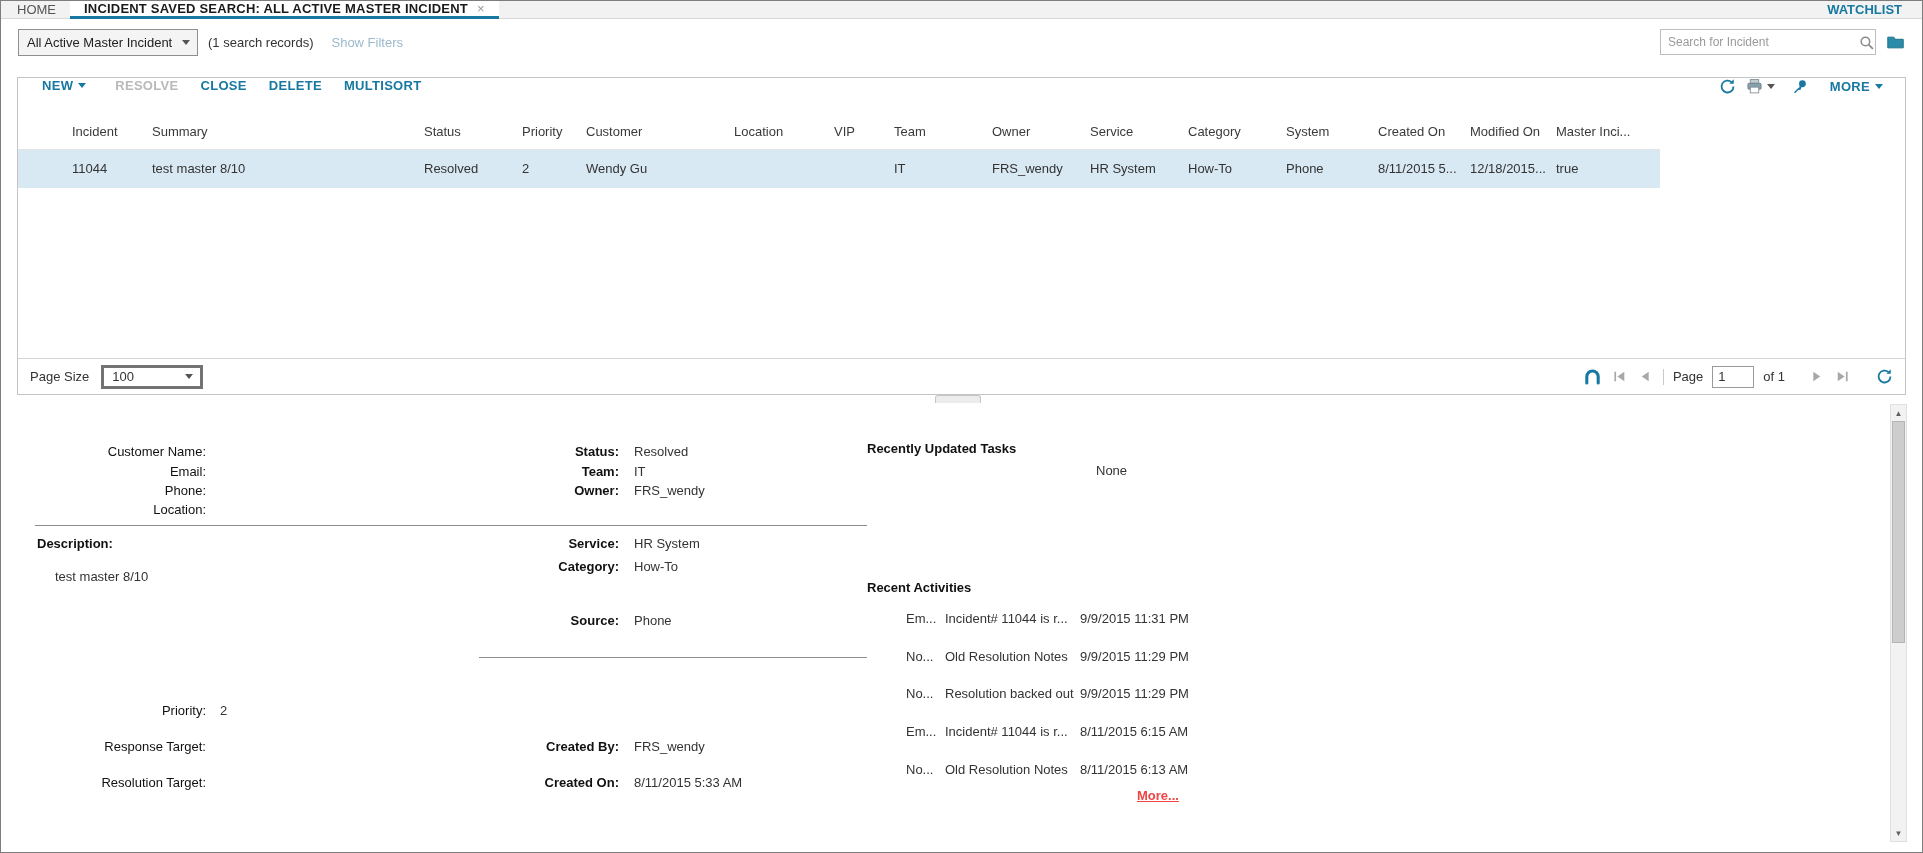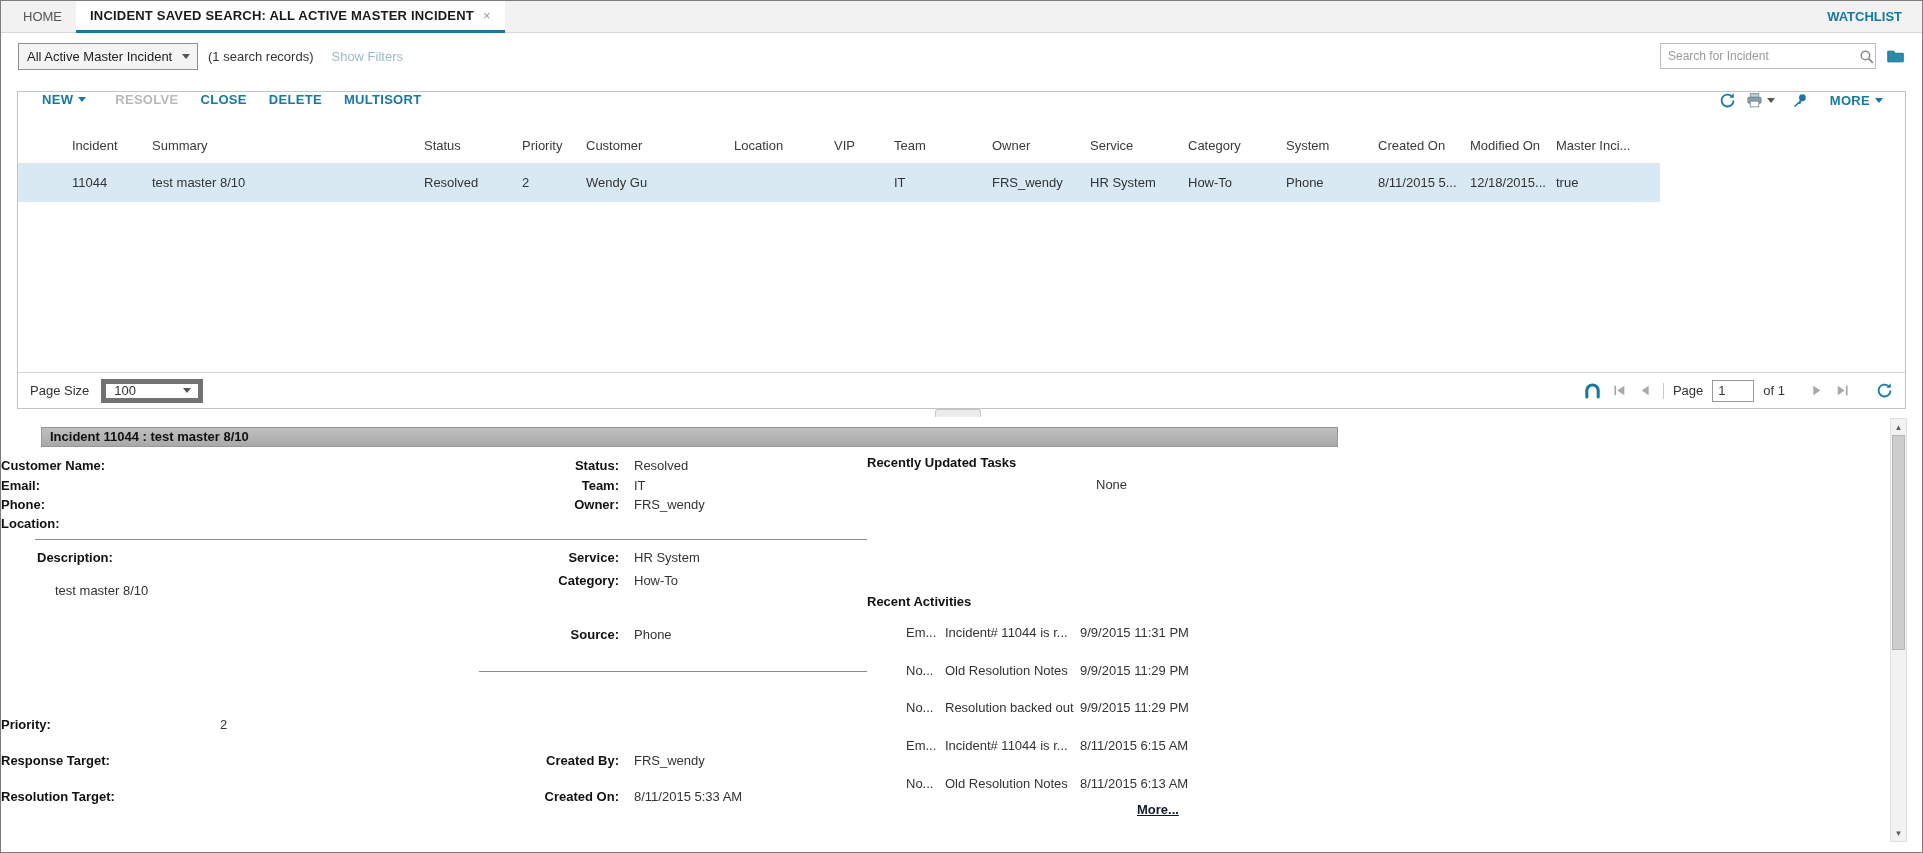--- a/index.html
+++ b/index.html
@@ -3,22 +3,22 @@
 <meta charset="utf-8">
 <style>
   * { box-sizing: border-box; margin: 0; padding: 0; }
   html,body { background:#ffffff; }
   body { font-family:"Liberation Sans", sans-serif; }
 
   .window { width:1923px; height:853px; border:1px solid #7d7d7d; background:#fff;
             display:flex; flex-direction:column; overflow:hidden; }
 
   
-  .tabbar { height:32px; background:#f2f2f2; border-bottom:1px solid #d8d8d8;
-            display:flex; align-items:stretch; padding-left:8px; flex:0 0 auto; }
+  .tabbar { height:18px; background:#f2f2f2; border-bottom:1px solid #d8d8d8;
+            display:flex; align-items:stretch; padding-left:2px; flex:0 0 auto; }
   .tab { display:flex; align-items:center; padding:0 14px; font-size:13px; color:#555; cursor:default; }
   .tab.active { background:#fff; color:#1a1a1a; font-weight:bold; letter-spacing:.2px;
                 border-bottom:3px solid #1779a1; margin-bottom:-1px; }
   .tab .close { margin-left:9px; color:#999; font-weight:normal; font-size:13px; }
   .watchlist { margin-left:auto; margin-right:20px; display:flex; align-items:center;
                color:#1779a1; font-weight:bold; font-size:13px; }
 
   
   .filterbar { height:46px; display:flex; align-items:center; padding:0 17px; gap:10px; flex:0 0 auto; }
   .dropdown { height:27px; border:1px solid #8f8f8f; background:#f4f4f4; display:flex;
@@ -51,49 +51,49 @@
 
   .grid-area { flex:1 1 auto; overflow:hidden; }
   table.grid { border-collapse:collapse; table-layout:fixed; width:1642px; font-size:13px; color:#333; }
   table.grid th { font-weight:normal; color:#3a3a3a; text-align:left; height:35px; padding:0 6px;
                   border-bottom:1px solid #e4e4e4; white-space:nowrap; overflow:hidden; }
   table.grid td { height:39px; padding:0 6px; white-space:nowrap; overflow:hidden; }
   tr.selected td { background:#d9e9f4; }
 
   .pager { height:36px; border-top:1px solid #d4d4d4; display:flex; align-items:center;
            padding:0 12px; font-size:13px; color:#333; gap:8px; flex:0 0 auto; }
-  .ps-dd { width:102px; height:24px; border:5px solid #737373; background:#fff; display:flex;
+  .ps-dd { width:102px; height:24px; border:3px solid #737373; background:#fff; display:flex;
            align-items:center; font-size:13px; margin-left:4px; }
   .pager-right { margin-left:auto; display:flex; align-items:center; gap:9px; }
   .pg-btn { display:flex; align-items:center; }
   .pg-sep { width:1px; height:16px; background:#c9c9c9; }
   .page-input { width:42px; height:22px; border:1px solid #9a9a9a; font-size:13px; padding:0 5px;
                 font-family:inherit; color:#333; }
 
   
   .splitter { height:9px; position:relative; flex:0 0 auto; background:#fff; }
   .splitter .grip { position:absolute; left:934px; top:0; width:46px; height:8px; background:#ececec;
                     border:1px solid #c6c6c6; border-bottom:none; border-radius:3px 3px 0 0; }
 
   
   .detail { flex:1 1 auto; position:relative; background:#fff; font-size:13px; color:#333;
             overflow:hidden; }
   .d-abs { position:absolute; white-space:nowrap; }
   .d-title { left:40px; top:9px; width:1297px; height:20px; background:linear-gradient(#bfbfbf,#a9a9a9);
              border:1px solid #979797; font-weight:bold; color:#111; font-size:13px;
              padding:1px 0 0 8px; }
-  .fl { position:absolute; left:0; width:205px; font-weight:bold; color:#111;
+  .fl { position:absolute; left:0; width:205px; text-align:right; font-weight:normal; color:#111;
         white-space:nowrap; }
   .fm { position:absolute; left:400px; width:218px; text-align:right; font-weight:bold; color:#111;
         white-space:nowrap; }
   .fv { position:absolute; white-space:nowrap; color:#333; }
   .fdl { position:absolute; left:36px; font-weight:bold; color:#111; white-space:nowrap; }
   .hr { position:absolute; height:1px; background:#8c8c8c; }
   .rp-title { position:absolute; font-weight:bold; color:#111; white-space:nowrap; }
-  .more-link { position:absolute; color:#0f172a; text-decoration:underline; font-weight:bold; }
+  .more-link { position:absolute; color:#ef4444; text-decoration:underline; font-weight:bold; }
 
   
   .vscroll { position:absolute; top:0; bottom:10px; right:15px; width:17px; background:#f2f2f2;
              border:1px solid #e0e0e0; display:flex; flex-direction:column; align-items:stretch; }
   .vs-arrow { height:16px; display:flex; align-items:center; justify-content:center;
               font-size:8px; color:#5f5f5f; background:#f2f2f2; }
   .vs-track { flex:1; position:relative; }
   .vs-thumb { position:absolute; top:0; left:1px; right:1px; height:55%; background:#cdcdcd;
               border:1px solid #b5b5b5; }
 </style>
@@ -293,21 +293,20 @@
       </div>
     </div>
   </div>
 
   <div class="splitter">
     <div class="grip"></div>
   </div>
 
   <div class="detail">
 
-    <div class="d-abs d-title">Incident 11044 : test master 8/10</div>
 
     <span class="fl" style="top:40px">Customer Name:</span>
     <span class="fl" style="top:60px">Email:</span>
     <span class="fl" style="top:79px">Phone:</span>
     <span class="fl" style="top:98px">Location:</span>
 
     <div class="hr" style="left:34px; top:121px; width:832px;"></div>
 
     <span class="fdl" style="top:132px">Description:</span>
     <span class="fv" style="left:54px; top:165px">test master 8/10</span>

